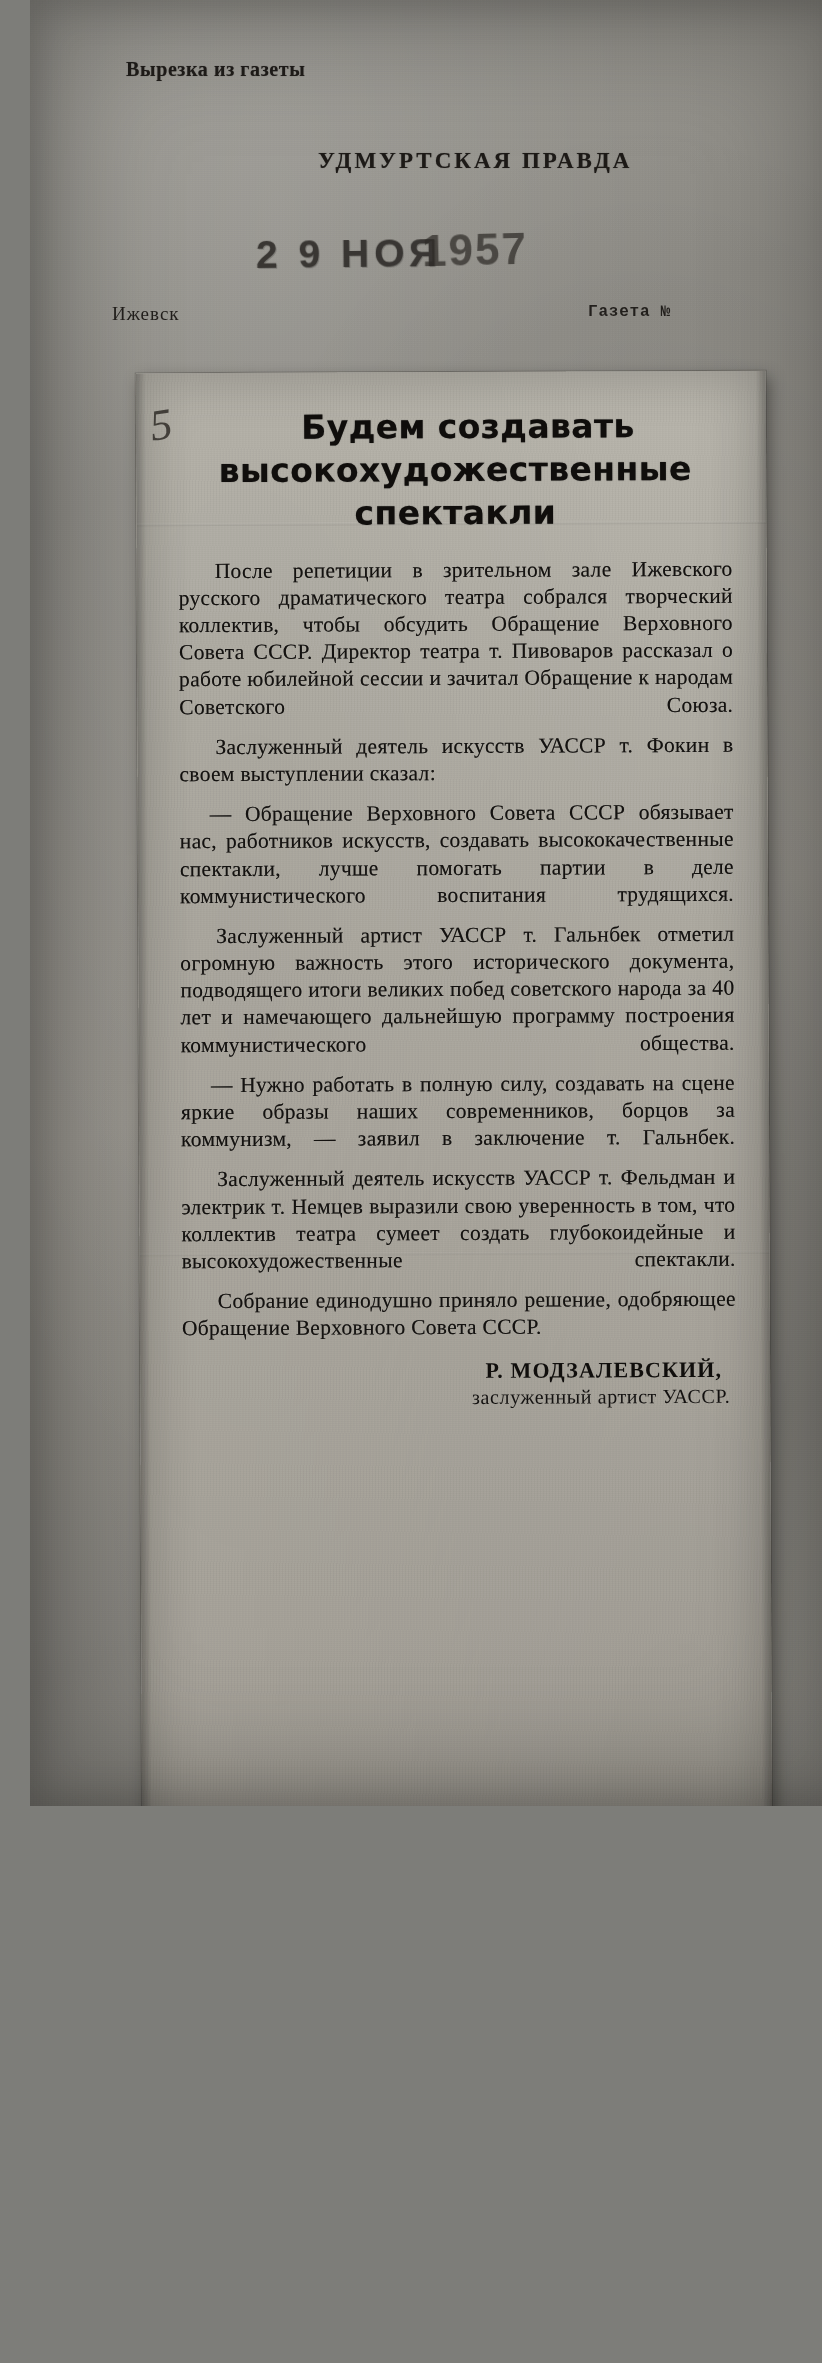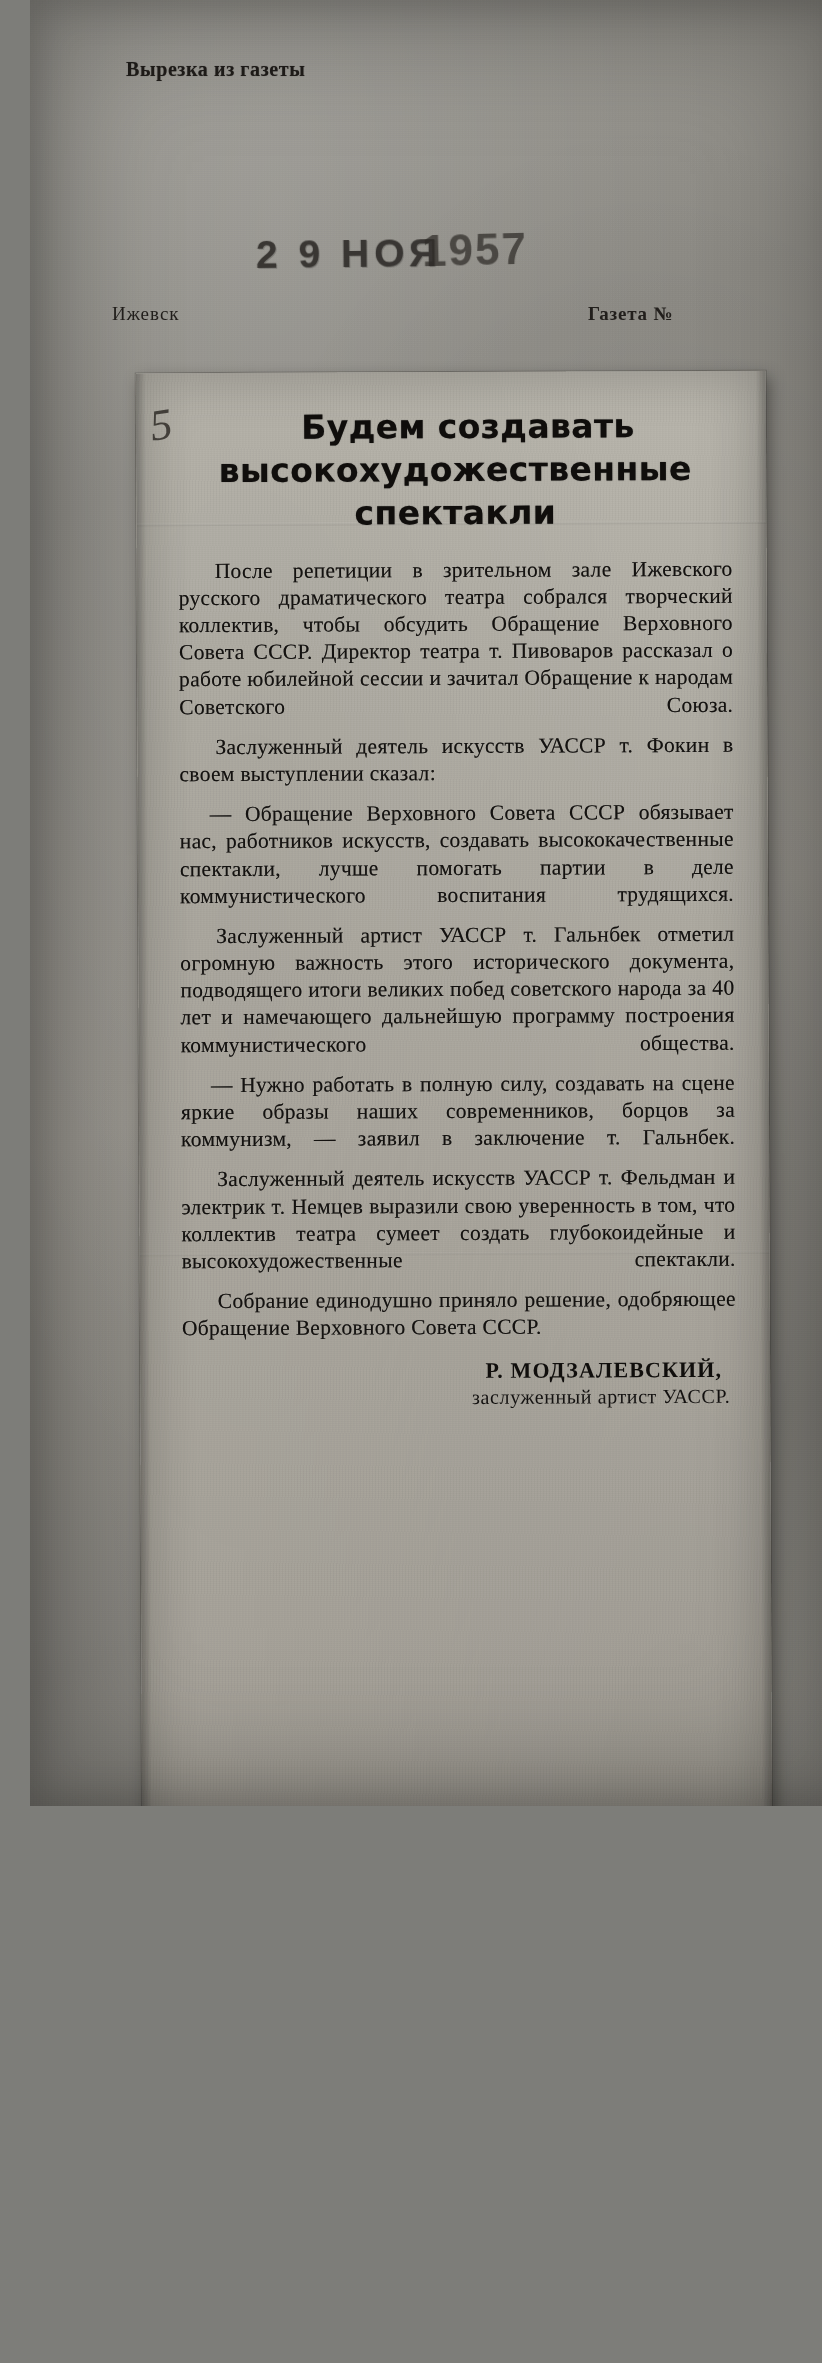--- a/index.html
+++ b/index.html
@@ -101,25 +101,25 @@
     font-size: 19px;
     font-weight: normal;
     letter-spacing: 1px;
     color: #221f1c;
     font-family: "Liberation Serif", serif;
   }
   .lbl-gazeta {
     position: absolute;
     left: 558px;
     top: 303px;
-    font-size: 19px;
+    font-size: 16px;
     font-weight: bold;
     letter-spacing: 0.8px;
     color: #221f1c;
-    font-family: Liberation Serif, serif;
+    font-family: Liberation Mono, monospace;
   }
 
   
   .clipping {
     position: absolute;
     left: 110px;
     top: 372px;
     width: 630px;
     height: 1950px;
     background:
@@ -233,20 +233,21 @@
   .edge-left { left: 0; background: linear-gradient(90deg, rgba(0,0,0,0.22), rgba(0,0,0,0)); }
   .edge-right { right: 0; background: linear-gradient(270deg, rgba(0,0,0,0.22), rgba(0,0,0,0)); }
 </style>
 </head>
 <body>
 
 <div class="page">
 
   <div class="form-header">
     <div class="lbl-clip">Вырезка из газеты</div>
+    <div class="lbl-paper">УДМУРТСКАЯ ПРАВДА</div>
     <div class="stamp-date">2 9 НОЯ</div>
     <div class="stamp-year">1957</div>
     <div class="lbl-city">Ижевск</div>
     <div class="lbl-gazeta">Газета №</div>
   </div>
 
   <div class="clipping">
     <div class="edge-left"></div>
     <div class="edge-right"></div>
     <div class="fold" style="top:150px;"></div>

